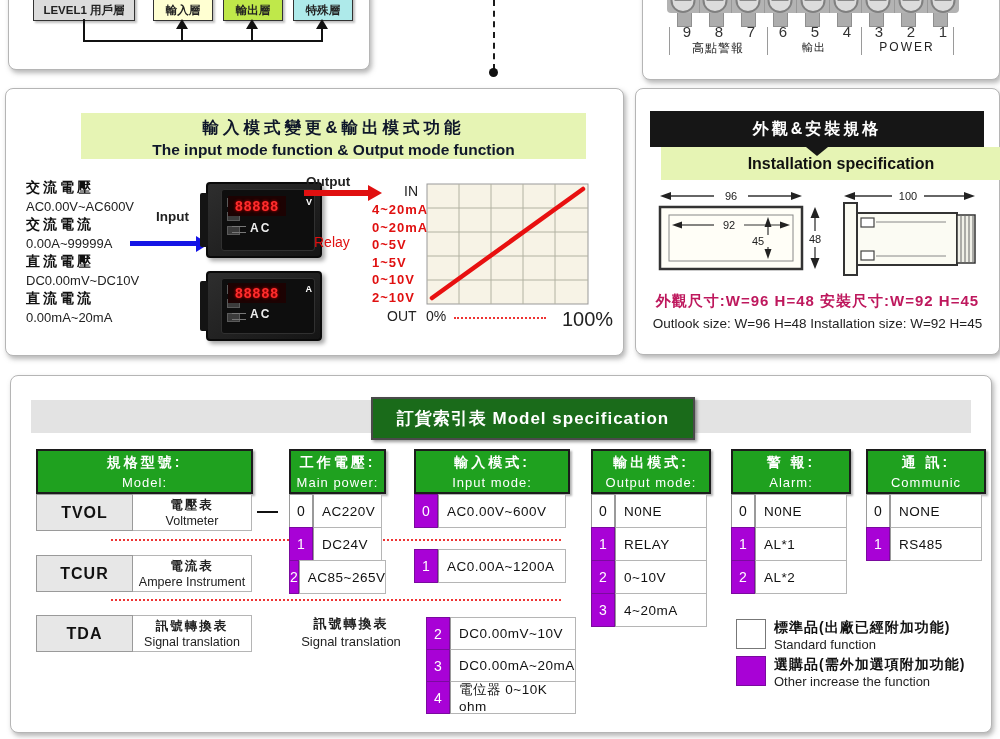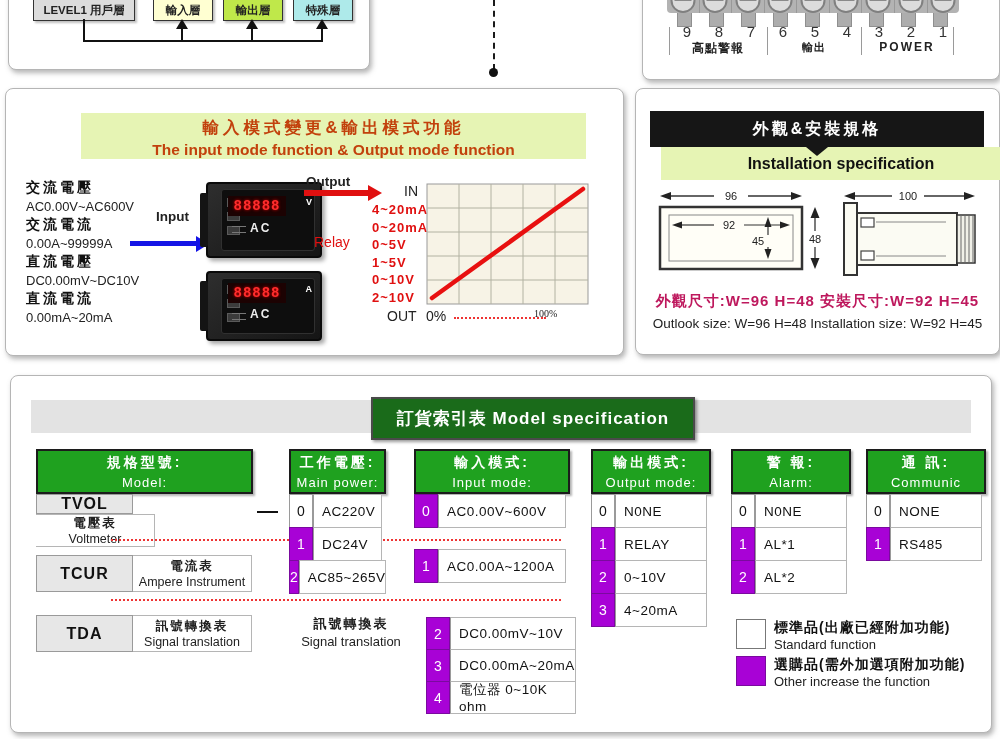--- a/index.html
+++ b/index.html
@@ -2,57 +2,57 @@
 <html><head>
 <meta charset="utf-8">
 <style>
   html,body{margin:0;padding:0;background:#fff;}
   .page{position:relative;width:1000px;height:739px;background:#fff;overflow:hidden;
         font-family:"Liberation Sans","DejaVu Sans",sans-serif;color:#222;}
   .panel{position:absolute;background:#fff;border:1px solid #b5b5b5;border-radius:8px;
          box-shadow:2px 3px 5px rgba(110,110,110,.5);}
   .abs{position:absolute;}
   .lime{background:#e6f4b4;}
-  .dkgreen{color:#c2410c;}
+  .dkgreen{color:#0f172a;}
   
   .lv-box{position:absolute;border:1.5px solid #333;display:flex;align-items:flex-end;
           justify-content:center;font-size:11.5px;font-weight:bold;box-shadow:2px 2px 2px rgba(0,0,0,.25);}
   .lv-box span{padding-bottom:3px;line-height:14px;}
   .hline{position:absolute;background:#111;height:2px;}
   .vline{position:absolute;background:#111;width:2px;}
   .arrow-up{position:absolute;width:0;height:0;border-left:6px solid transparent;
             border-right:6px solid transparent;border-bottom:10px solid #111;}
   
   .tblock{position:absolute;background:#b3b3b3;border-radius:4px;display:flex;overflow:hidden;}
   .screw{flex:1;border-left:1px solid #999;position:relative;}
   .screw:first-child{border-left:none;}
   .screw i{position:absolute;left:50%;top:1px;transform:translateX(-50%);width:21px;height:21px;
            border-radius:50%;background:#dcdcdc;border:2px solid #808080;}
   .screw i:after{content:"";position:absolute;left:2px;right:2px;top:8px;height:3px;background:#8a8a8a;}
   .lug{position:absolute;width:13px;height:13px;background:#adadad;border:1px solid #8f8f8f;border-top:none;}
   .tnum{display:flex;position:absolute;}
   .tnum span{width:32px;text-align:center;font-size:15px;color:#333;}
   .tick{position:absolute;width:1px;background:#9a9a9a;}
-  .tgroup{position:absolute;text-align:center;font-size:12px;font-weight:bold;color:#222;letter-spacing:1px;}
+  .tgroup{position:absolute;text-align:center;font-size:12px;font-weight:normal;color:#222;letter-spacing:1px;}
   
   .in-zh{font-size:14px;font-weight:bold;letter-spacing:3px;color:#111;}
   .in-range{font-size:13px;color:#222;margin-top:2px;}
   .red{color:#e01010;}
   .outvals div{font-size:13px;font-weight:bold;color:#e01010;letter-spacing:1px;line-height:17.5px;}
   .arrow-right{position:absolute;height:0;width:0;border-top:8px solid transparent;
                border-bottom:8px solid transparent;}
   
   .meter{position:absolute;background:linear-gradient(145deg,#2e2e2e,#151515);border:2px solid #0a0a0a;
          border-radius:4px;box-shadow:3px 3px 4px rgba(0,0,0,.35);}
   .meter:before{content:"";position:absolute;left:-8px;top:12%;width:8px;height:76%;
                 background:#141414;border-radius:2px;}
   .m-face{position:absolute;left:13px;right:5px;top:5px;bottom:5px;background:#0e0e0e;
           border-radius:3px;border:1px solid #303030;}
   .m-lcd{position:absolute;left:20px;top:12px;width:58px;height:20px;background:#1c0202;
-         color:#ff2d2d;font-family:Liberation Mono, monospace;font-weight:bold;font-size:14px;
+         color:#ff2d2d;font-family:Liberation Sans, sans-serif;font-weight:bold;font-size:14px;
          display:flex;align-items:center;justify-content:center;letter-spacing:1px;text-shadow:0 0 3px #d00;}
   .m-unit{position:absolute;right:8px;top:13px;color:#fff;font-size:9px;font-weight:bold;}
   .m-ac{position:absolute;left:42px;top:37px;color:#ededed;font-size:12px;font-weight:bold;letter-spacing:2px;}
   .m-btn{position:absolute;left:19px;width:11px;height:7px;background:#3b3b3b;border:1px solid #5a5a5a;}
   .m-dash{position:absolute;left:24px;width:14px;height:1px;background:#777;}
   
   .blackbar{position:absolute;background:#161616;color:#fff;display:flex;align-items:center;
             justify-content:center;font-size:16px;font-weight:bold;letter-spacing:3px;}
   .notch{position:absolute;width:0;height:0;border-left:11px solid transparent;
          border-right:11px solid transparent;border-top:9px solid #161616;}
@@ -252,21 +252,21 @@
       <line x1="1" y1="25" x2="162" y2="25" stroke="#b2b2a2"></line>
       <line x1="1" y1="49" x2="162" y2="49" stroke="#b2b2a2"></line>
       <line x1="1" y1="73" x2="162" y2="73" stroke="#b2b2a2"></line>
       <line x1="1" y1="97" x2="162" y2="97" stroke="#b2b2a2"></line>
       <line x1="6" y1="115" x2="157" y2="6" stroke="#e81010" stroke-width="4.5" stroke-linecap="round"></line>
     </svg>
 
     <div class="abs" style="left:381px;top:219px;font-size:14px;color:#222;">OUT</div>
     <div class="abs" style="left:420px;top:219px;font-size:14px;color:#222;">0%</div>
     <div class="dotline" style="left:448px;top:228px;width:92px;"></div>
-    <div class="abs" style="left:528px;top:219px;font-size:10px;color:#222;font-family:Liberation Serif, serif;">100%</div>
+    <div class="abs" style="left:556px;top:219px;font-size:20px;color:#222;">100%</div>
   </div>
 
   <div class="panel" style="left:635px;top:88px;width:363px;height:265px;">
     <div class="blackbar" style="left:14px;top:22px;width:334px;height:36px;">外觀&amp;安裝規格</div>
     <div class="limebar" style="left:25px;top:58px;width:360px;height:33px;">Installation specification</div>
     <div class="notch" style="left:170px;top:58px;"></div>
 
     <svg class="abs" style="left:10px;top:98px;" width="342" height="102" viewBox="0 0 342 102">
 
       <rect x="14" y="20" width="142" height="62" fill="#fffef7" stroke="#333" stroke-width="2.5"></rect>
@@ -341,21 +341,21 @@
     </div>
     <div class="chead" style="left:720px;top:73px;width:116px;height:41px;">
       <div class="zh">警 報:</div>
       <div class="en">Alarm:</div>
     </div>
     <div class="chead" style="left:855px;top:73px;width:116px;height:41px;">
       <div class="zh">通 訊:</div>
       <div class="en">Communic</div>
     </div>
 
-    <div class="mrow" style="left:25px;top:118px;flex-direction:column;">
+    <div class="mrow" style="left:25px;top:118px;">
       <div class="mcode">TVOL</div>
       <div class="mdesc">
         <div class="zh">電壓表</div>
         <div class="en">Voltmeter</div>
       </div>
     </div>
     <div class="mrow" style="left:25px;top:179px;">
       <div class="mcode">TCUR</div>
       <div class="mdesc">
         <div class="zh">電流表</div>

